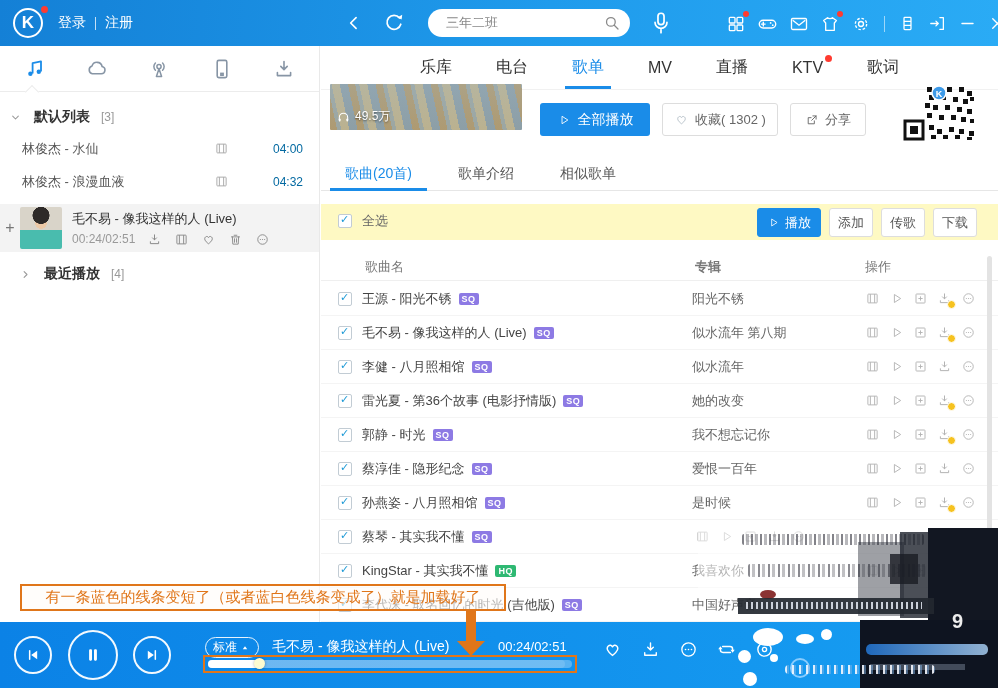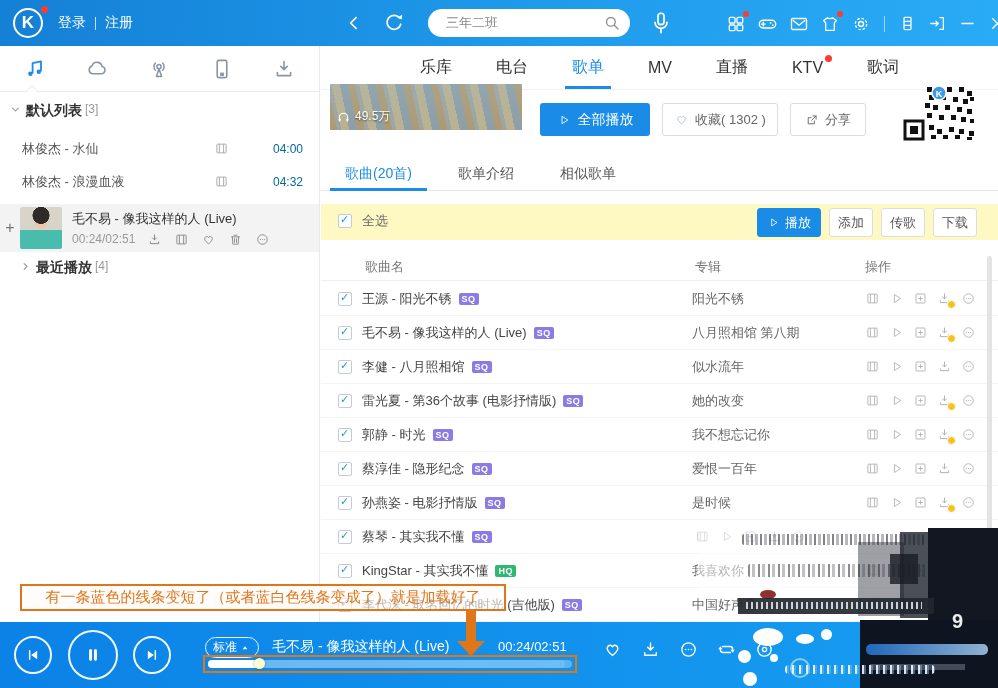--- a/index.html
+++ b/index.html
@@ -31,21 +31,21 @@
 
   
   .sidebar{position:absolute;left:0;top:46px;width:320px;bottom:66px;background:#fff;
            border-right:1px solid #e9e9e9;z-index:5;}
   .side-tabs{height:46px;display:flex;align-items:center;justify-content:space-around;
              border-bottom:1px solid #ececec;position:relative;color:#8795a5;padding:0 4px;}
   .side-tabs .st-i{color:#8795a5;}
   .side-tabs .st-i.on{color:#1a8ce8;}
   .notch{position:absolute;left:27px;bottom:-6px;width:10px;height:10px;background:#fff;
          border-left:1px solid #ececec;border-top:1px solid #ececec;transform:rotate(45deg);}
-  .group-row{height:30px;display:flex;align-items:flex-start;padding:0 8px;font-size:14px;color:#333;gap:3px;}
+  .group-row{height:30px;display:flex;align-items:center;padding:0 8px;font-size:14px;color:#333;gap:11px;}
   .group-row .g-label{font-weight:bold;}
   .group-row .g-count{color:#999;font-size:12px;}
   .group-row .car{color:#999;}
   .mt8{margin-top:10px;}
   .side-song{height:33px;display:flex;align-items:center;padding-left:22px;font-size:13px;color:#555;}
   .ss-name{flex:1;white-space:nowrap;overflow:hidden;}
   .side-song .fi{color:#a8a8a8;margin-right:30px;}
   .ss-time{width:60px;color:#0369a1;font-size:12px;padding-right:16px;text-align:right;}
   .nowplaying{height:48px;background:#f3f3f3;display:flex;align-items:center;margin-top:6px;padding-right:6px;}
   .np-plus{width:20px;text-align:center;color:#777;font-size:16px;}
@@ -101,21 +101,21 @@
   .tb-btn{position:absolute;top:4px;height:29px;border:1px solid #ddd;border-radius:3px;background:#fff;color:#555;
           font-size:13px;display:flex;align-items:center;justify-content:center;gap:5px;}
   .b1{right:177px;width:64px;background:#1a8ce8;border-color:#1a8ce8;color:#fff;}
   .b2{right:125px;width:44px;}
   .b3{right:73px;width:44px;}
   .b4{right:21px;width:44px;}
 
   
   .thead{position:absolute;left:321px;top:252px;right:0;height:29px;font-size:13px;color:#777;
          border-bottom:1px solid #efefef;background:#fff;}
-  .thead .h1{position:absolute;left:44px;top:6px;} .thead .h2{position:absolute;left:374px;top:6px;}
+  .thead .h1{position:absolute;left:44px;top:6px;} .thead .h2{position:absolute;left:374px;top:6px;font-weight:bold;}
   .thead .h3{position:absolute;left:544px;top:6px;}
   .tbody{position:absolute;left:321px;top:282px;right:0;height:344px;overflow:hidden;}
   .trow{height:34px;display:flex;align-items:center;border-bottom:1px solid #f4f4f4;font-size:13px;}
   .cb{width:14px;height:14px;border:1px solid #c2ccd4;border-radius:2px;background:#fff;position:relative;flex:0 0 14px;}
   .cb::after{content:"✓";position:absolute;left:1px;top:-2px;font-size:11px;color:#1e9ad6;font-weight:bold;}
   .trow .cb{margin-left:17px;}
   .tname{margin-left:10px;width:330px;color:#444;display:flex;align-items:center;gap:7px;
          white-space:nowrap;overflow:hidden;}
   .badge{font-size:9px;color:#fff;border-radius:2px;padding:1px 3px;font-weight:bold;letter-spacing:.5px;flex:0 0 auto;}
   .b-SQ{background:#8d7ae4;} .b-HQ{background:#2eb872;}
@@ -677,21 +677,21 @@
             <use href="#i-more"></use>
           </svg>
         </span>
       </div>
       <div class="trow">
         <span class="cb"></span>
         <span class="tname">
           <span>毛不易 - 像我这样的人 (Live)</span>
           <span class="badge b-SQ">SQ</span>
         </span>
-        <span class="talbum">八月照相馆 第八期</span>
+        <span class="talbum">似水流年 第八期</span>
         <span class="tops">
           <svg class="ic" width="15" height="15" viewBox="0 0 24 24">
             <use href="#i-film"></use>
           </svg>
           <svg class="ic" width="15" height="15" viewBox="0 0 24 24">
             <use href="#i-play"></use>
           </svg>
           <svg class="ic" width="15" height="15" viewBox="0 0 24 24">
             <use href="#i-plus-sq"></use>
           </svg>
@@ -814,21 +814,21 @@
 
           </span>
           <svg class="ic" width="15" height="15" viewBox="0 0 24 24">
             <use href="#i-more"></use>
           </svg>
         </span>
       </div>
       <div class="trow">
         <span class="cb"></span>
         <span class="tname">
-          <span>孙燕姿 - 电影抒情版</span>
+          <span>孙燕姿 - 八月照相馆</span>
           <span class="badge b-SQ">SQ</span>
         </span>
         <span class="talbum">是时候</span>
         <span class="tops">
           <svg class="ic" width="15" height="15" viewBox="0 0 24 24">
             <use href="#i-film"></use>
           </svg>
           <svg class="ic" width="15" height="15" viewBox="0 0 24 24">
             <use href="#i-play"></use>
           </svg>

